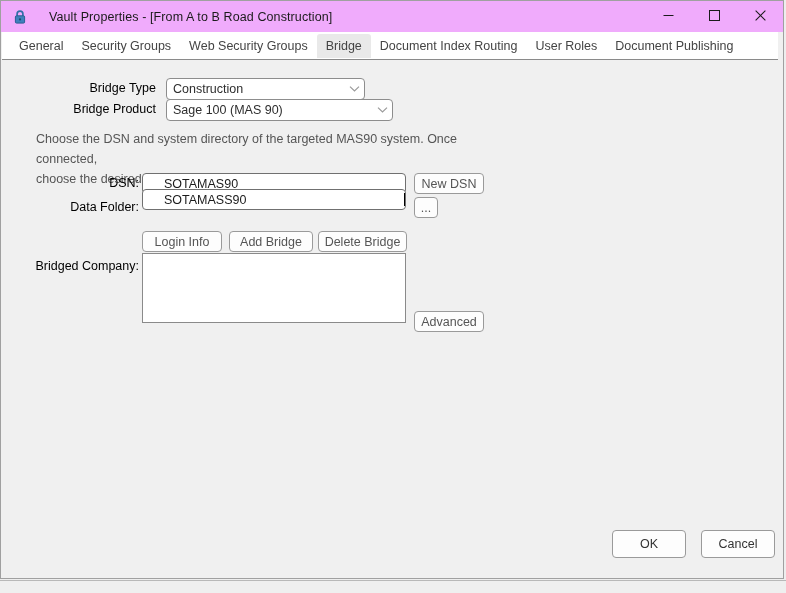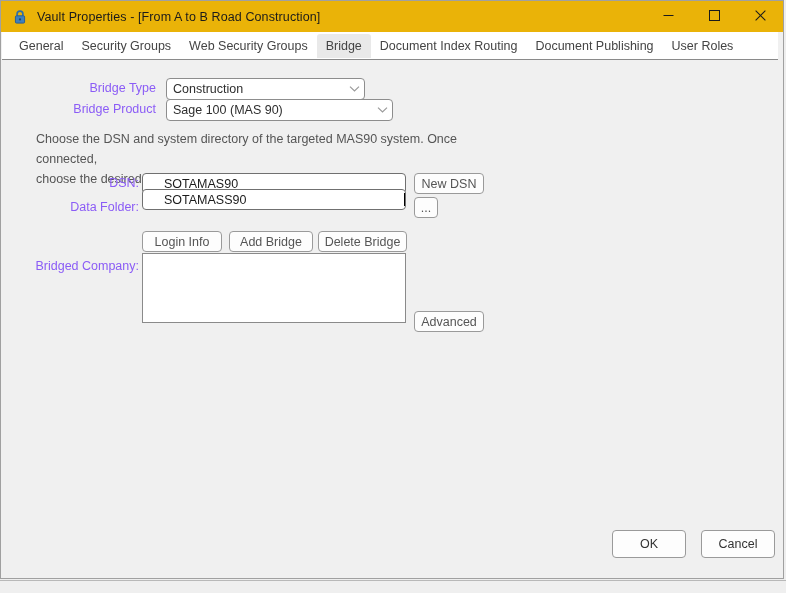--- a/index.html
+++ b/index.html
@@ -27,25 +27,26 @@
     background: #f0f0f0;
     border: 1px solid #a0a0a0;
     box-sizing: border-box;
     display: flex;
     flex-direction: column;
   }
 
   
   #titlebar {
     height: 31px;
-    background: #eab308;
+    background: #f0abfc;
     display: flex;
     align-items: center;
     flex: 0 0 auto;
     position: relative;
+    gap: 12px;
   }
   #title-icon {
     width: 16px;
     height: 16px;
     margin-left: 11px;
     margin-right: 9px;
     flex: 0 0 auto;
     position: relative;
     top: 0px;
   }
@@ -114,21 +115,21 @@
   #content {
     flex: 1 1 auto;
     position: relative;
     background: #f0f0f0;
   }
 
   
   .lbl {
     position: absolute;
     font-size: 12.5px;
-    color: #8b5cf6;
+    color: #000000;
     white-space: nowrap;
     text-align: right;
   }
   .combo {
     position: absolute;
     height: 22px;
     background: #ffffff;
     border: 1px solid #8d8d8d;
     border-radius: 4px;
     box-sizing: border-box;
@@ -287,24 +288,24 @@
       <div class="tab">
         <span>Web Security Groups</span>
       </div>
       <div class="tab active">
         <span>Bridge</span>
       </div>
       <div class="tab">
         <span>Document Index Routing</span>
       </div>
       <div class="tab">
+        <span>User Roles</span>
+      </div>
+      <div class="tab">
         <span>Document Publishing</span>
-      </div>
-      <div class="tab">
-        <span>User Roles</span>
       </div>
     </div>
   </div>
 
   <div id="content">
 
     <div class="lbl" style="left:10px; top:20px; width:145px;">Bridge Type</div>
     <div class="combo" style="left:165px; top:17px; width:199px;">
       <span class="combo-text">Construction</span>
       <span class="combo-arrow">

